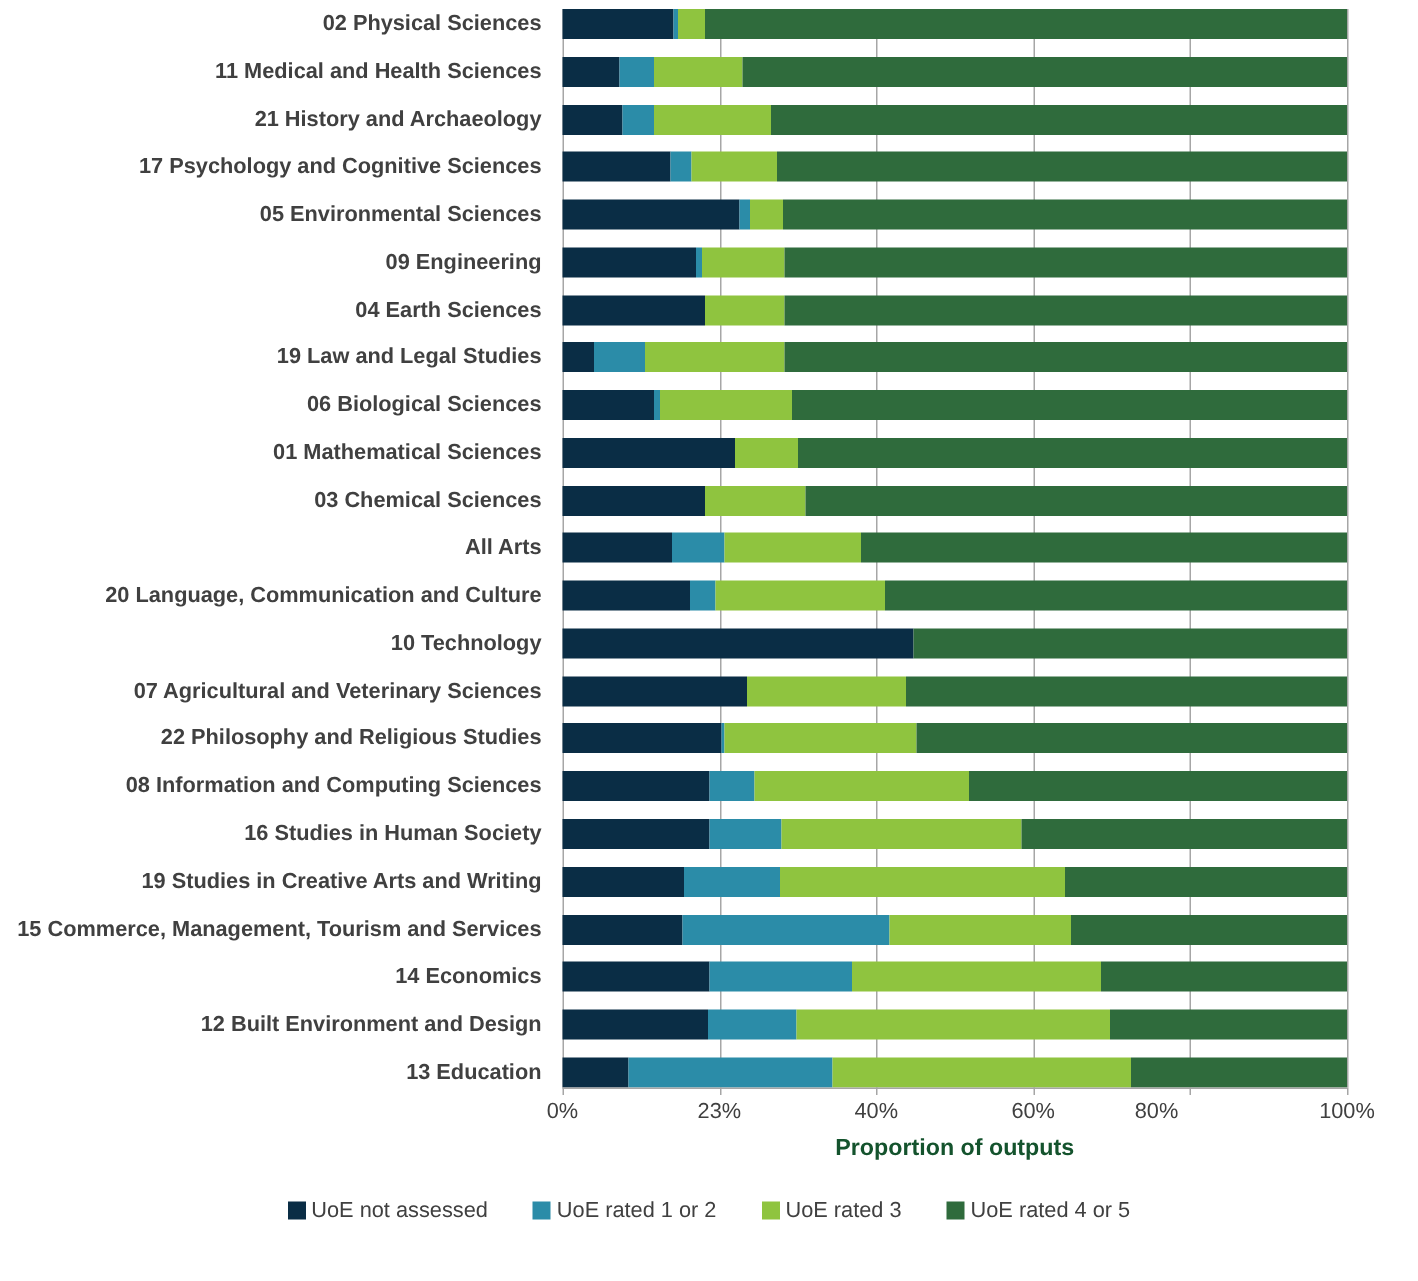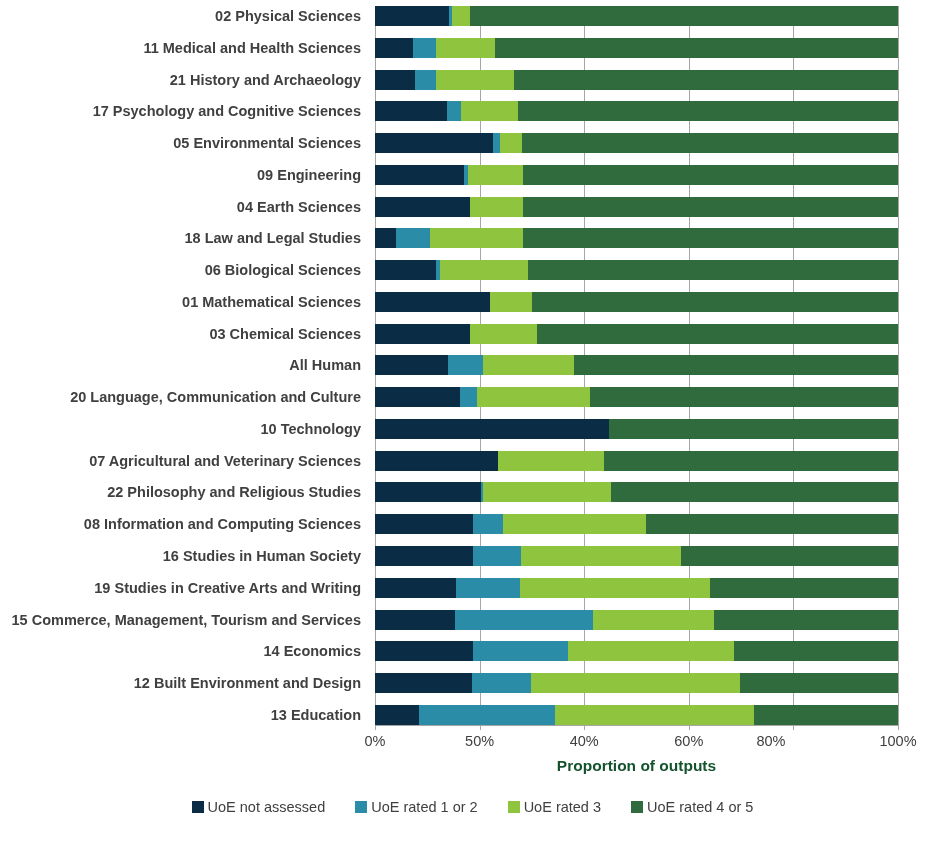--- a/index.html
+++ b/index.html
@@ -150,25 +150,25 @@
 <div id="chart-root">
 
   <div class="cat-labels" id="cat-labels">
       <div class="cat-label">02 Physical Sciences</div>
       <div class="cat-label">11 Medical and Health Sciences</div>
       <div class="cat-label">21 History and Archaeology</div>
       <div class="cat-label">17 Psychology and Cognitive Sciences</div>
       <div class="cat-label">05 Environmental Sciences</div>
       <div class="cat-label">09 Engineering</div>
       <div class="cat-label">04 Earth Sciences</div>
-      <div class="cat-label">18 Law and Legal Studies</div>
+      <div class="cat-label">19 Law and Legal Studies</div>
       <div class="cat-label">06 Biological Sciences</div>
       <div class="cat-label">01 Mathematical Sciences</div>
       <div class="cat-label">03 Chemical Sciences</div>
-      <div class="cat-label">All Human</div>
+      <div class="cat-label">All Arts</div>
       <div class="cat-label">20 Language, Communication and Culture</div>
       <div class="cat-label">10 Technology</div>
       <div class="cat-label">07 Agricultural and Veterinary Sciences</div>
       <div class="cat-label">22 Philosophy and Religious Studies</div>
       <div class="cat-label">08 Information and Computing Sciences</div>
       <div class="cat-label">16 Studies in Human Society</div>
       <div class="cat-label">19 Studies in Creative Arts and Writing</div>
       <div class="cat-label">15 Commerce, Management, Tourism and Services</div>
       <div class="cat-label">14 Economics</div>
       <div class="cat-label">12 Built Environment and Design</div>
@@ -318,21 +318,21 @@
           <div class="seg seg-3" title="UoE rated 4 or 5: 27.6%" style="width: 144.348px; background: rgb(47, 107, 60);"></div>
         </div>
       </div>
   </div>
 
   <div class="axis-line"></div>
   <div id="x-ticks">
       <div class="tick" style="left: 375px;"></div>
       <div class="tick-label" style="left: 375px;">0%</div>
       <div class="tick" style="left: 479.6px;"></div>
-      <div class="tick-label" style="left: 479.6px;">50%</div>
+      <div class="tick-label" style="left: 479.6px;">23%</div>
       <div class="tick" style="left: 584.2px;"></div>
       <div class="tick-label" style="left: 584.2px;">40%</div>
       <div class="tick" style="left: 688.8px;"></div>
       <div class="tick-label" style="left: 688.8px;">60%</div>
       <div class="tick" style="left: 793.4px;"></div>
       <div class="tick-label" style="left: 771px;">80%</div>
       <div class="tick" style="left: 898px;"></div>
       <div class="tick-label" style="left: 898px;">100%</div>
     </div>
   <div class="x-title">Proportion of outputs</div>

